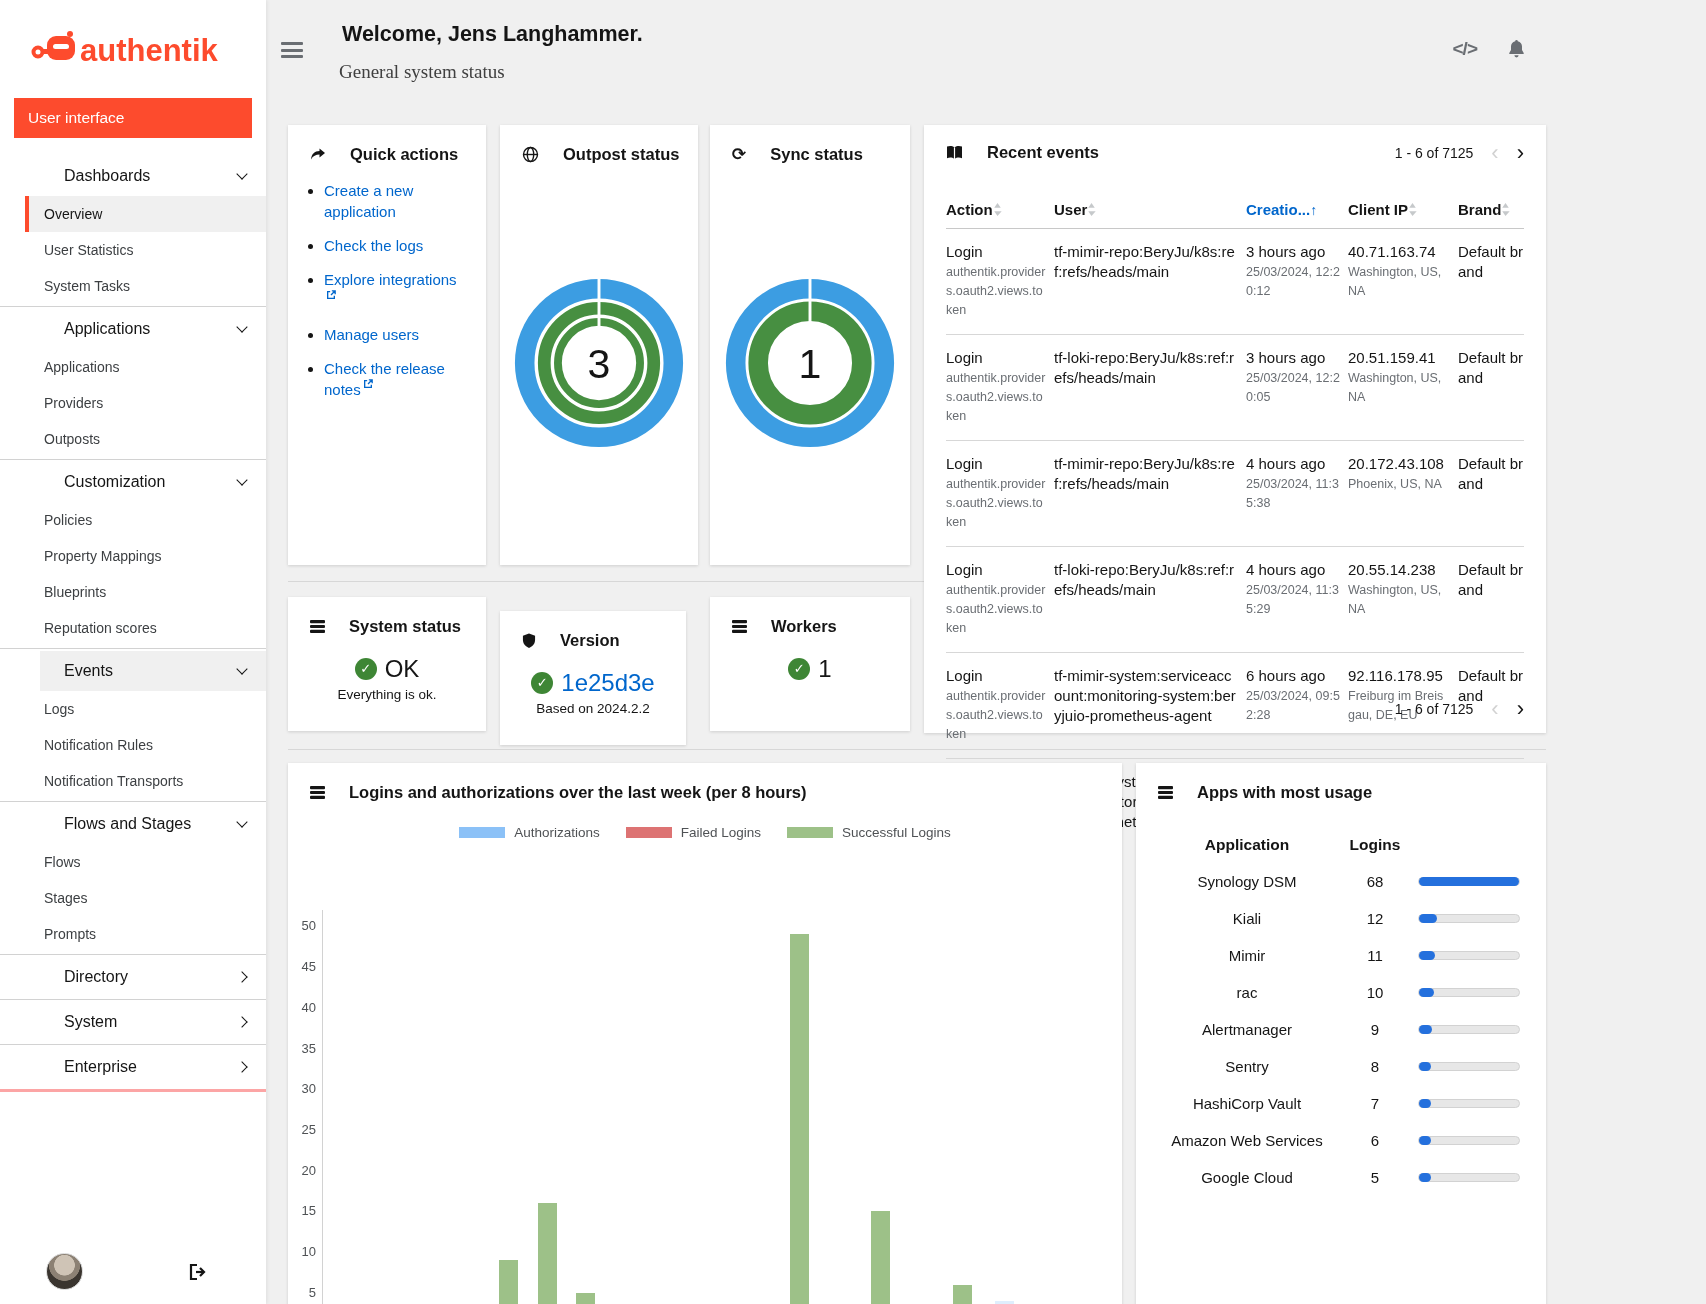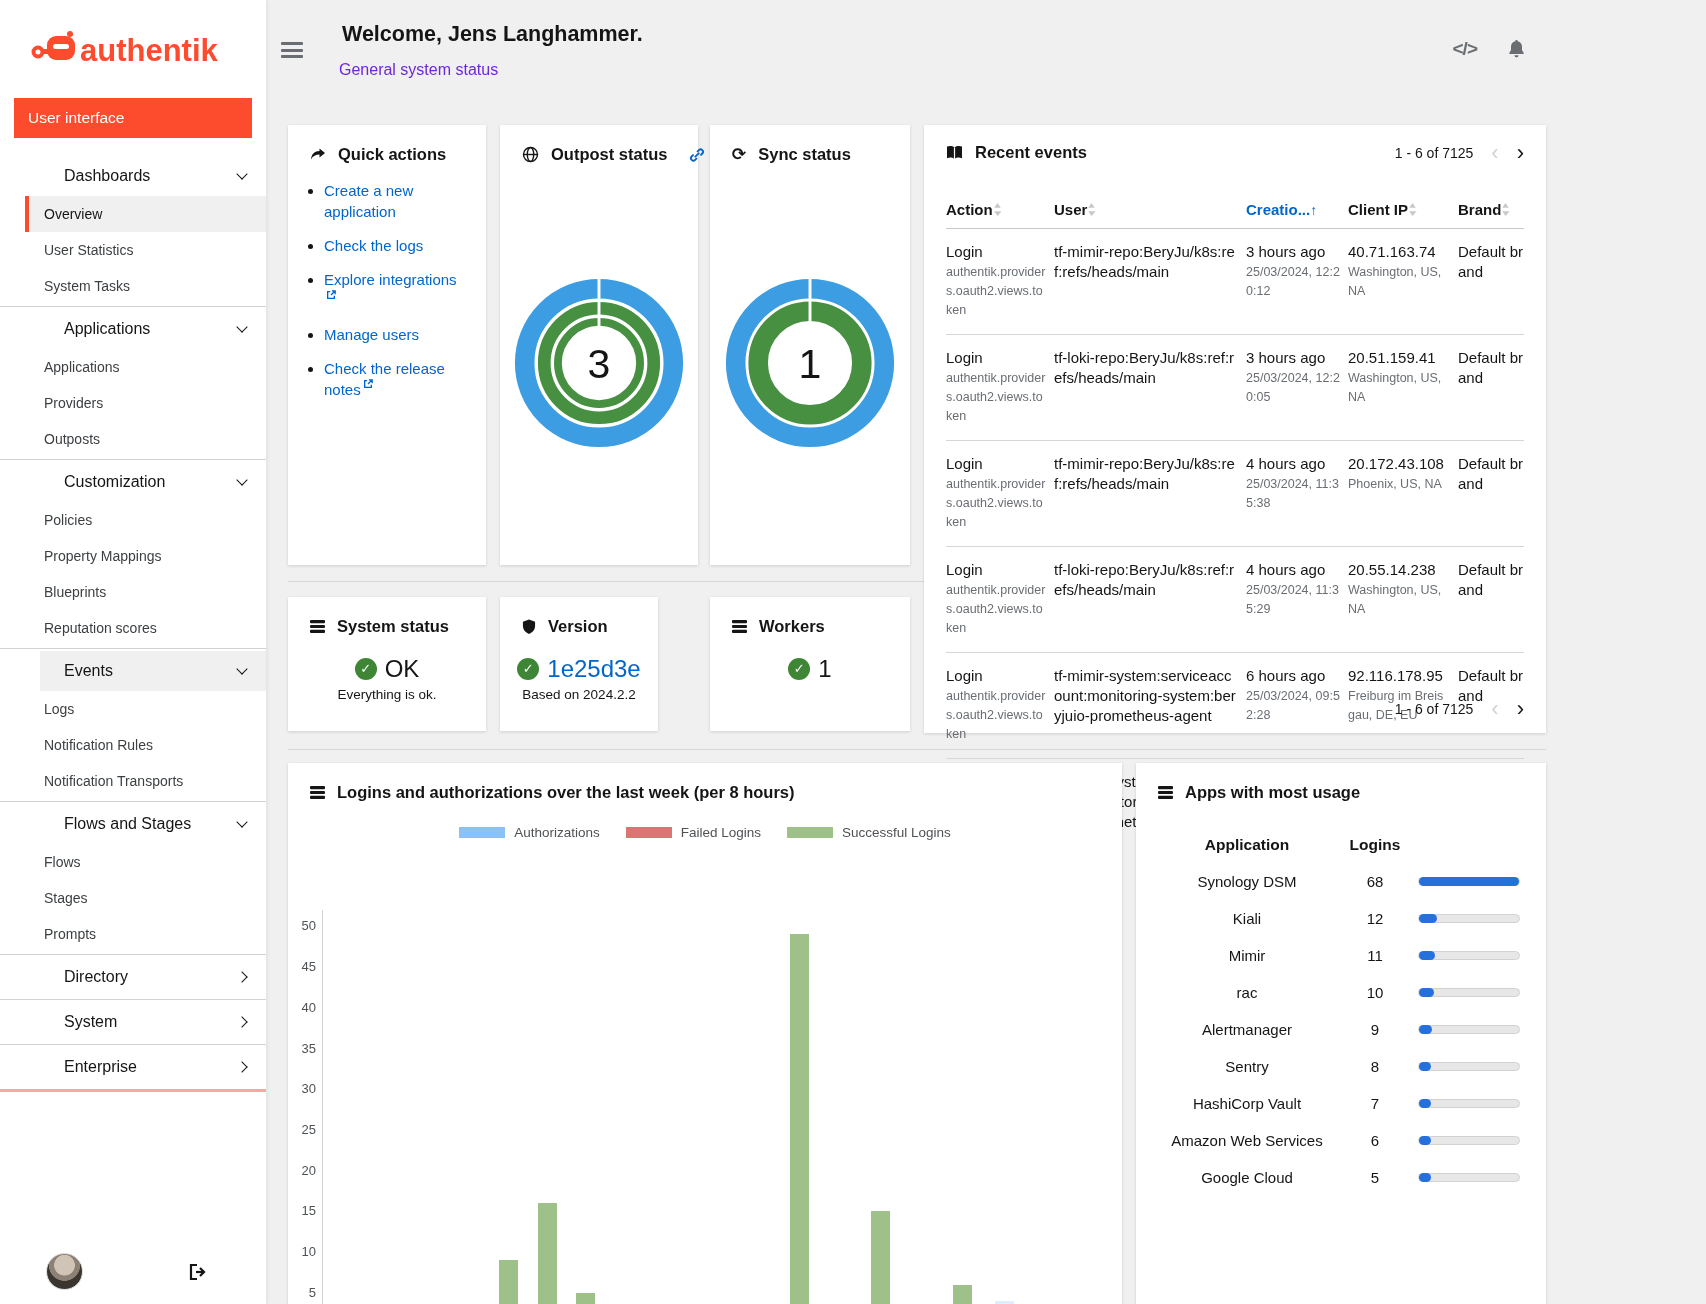--- a/index.html
+++ b/index.html
@@ -31,26 +31,26 @@
     justify-content:space-between;padding:0 58px 0 46px;}
   .avatar{width:37px;height:37px;border-radius:50%;
     background:radial-gradient(circle at 50% 32%, #cfc4b6 0 34%, #8c8174 36% 52%, #3a352f 54% 100%);
     border:1px solid #d9d9d9;cursor:pointer;}
 
   
   #main{position:absolute;left:266px;top:0;width:1440px;height:1304px;}
   .hamburger{position:absolute;left:15px;top:42px;width:22px;height:18px;cursor:pointer;}
   .hamburger span{display:block;height:3px;background:#6a6e73;margin-bottom:3.5px;border-radius:1px;}
   .page-title{position:absolute;left:76px;top:22px;font-size:21.5px;font-weight:700;color:#151515;}
-  .page-subtitle{position:absolute;left:73px;top:61px;font-size:16px;color:#6d28d9;}
+  .page-subtitle{position:absolute;left:73px;top:61px;font-size:19px;color:#404040;font-family:Liberation Serif, serif;}
   .top-icons{position:absolute;right:180px;top:38px;display:flex;gap:30px;align-items:center;}
   .code-icon{font-size:19px;font-weight:700;color:#6a6e73;letter-spacing:-1px;cursor:pointer;}
 
   .card{position:absolute;background:#fff;box-shadow:0 1px 3px rgba(3,3,3,.14);z-index:1;}
-  .card-head{display:flex;align-items:center;gap:12px;padding:20px 22px 0 22px;}
+  .card-head{display:flex;align-items:center;gap:24px;padding:20px 22px 0 22px;}
   .card-title{font-size:16.5px;font-weight:700;color:#151515;white-space:nowrap;}
   .divider{position:absolute;left:22px;width:1258px;height:1px;background:#d7d7d7;z-index:0;}
 
   
   .qa-list{margin:16px 0 0 0;padding:0 18px 0 36px;}
   .qa-list li{margin-bottom:13px;color:#151515;font-size:15px;line-height:21px;}
   .qa-list a{color:#0066cc;}
   .ext-icon{display:inline-block;vertical-align:super;margin-left:2px;}
 
   
@@ -475,21 +475,21 @@
             <rect y="4.9" width="15" height="3.2" rx="1"></rect>
             <rect y="9.8" width="15" height="3.2" rx="1"></rect>
           </g>
         </svg>
       <span class="card-title">System status</span>
     </div>
     <div class="status-center"><span class="check-circle">✓</span><span class="status-val">OK</span></div>
     <div class="status-sub">Everything is ok.</div>
   </div>
 
-  <div class="card" style="left:234px;top:597px;width:158px;height:134px">
+  <div class="card" style="left:234px;top:611px;width:186px;height:134px">
     <div class="card-head">
       <svg class="icon-dark" width="14" height="16" viewBox="0 0 15 16">
           <path d="M7.5 0 14 2.4V7c0 4-2.6 6.9-6.5 8.4C3.6 13.9 1 11 1 7V2.4z" fill="#151515"></path>
         </svg>
       <span class="card-title">Version</span>
     </div>
     <div class="status-center"><span class="check-circle">✓</span><a href="#" class="status-val link">1e25d3e</a></div>
     <div class="status-sub">Based on 2024.2.2</div>
   </div>
 

